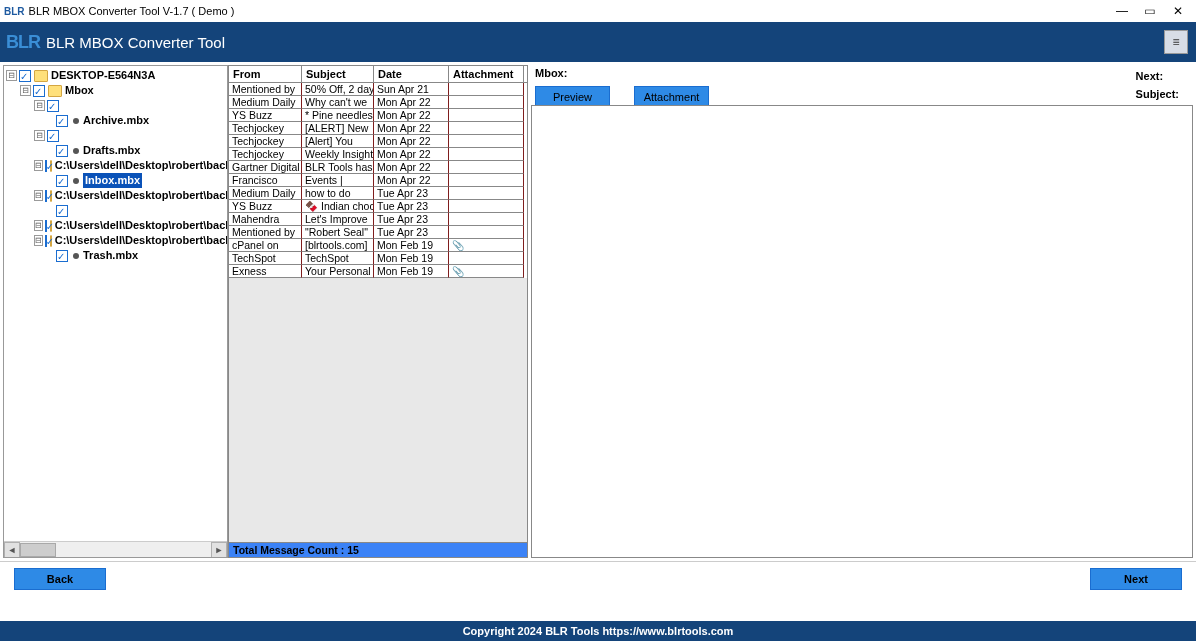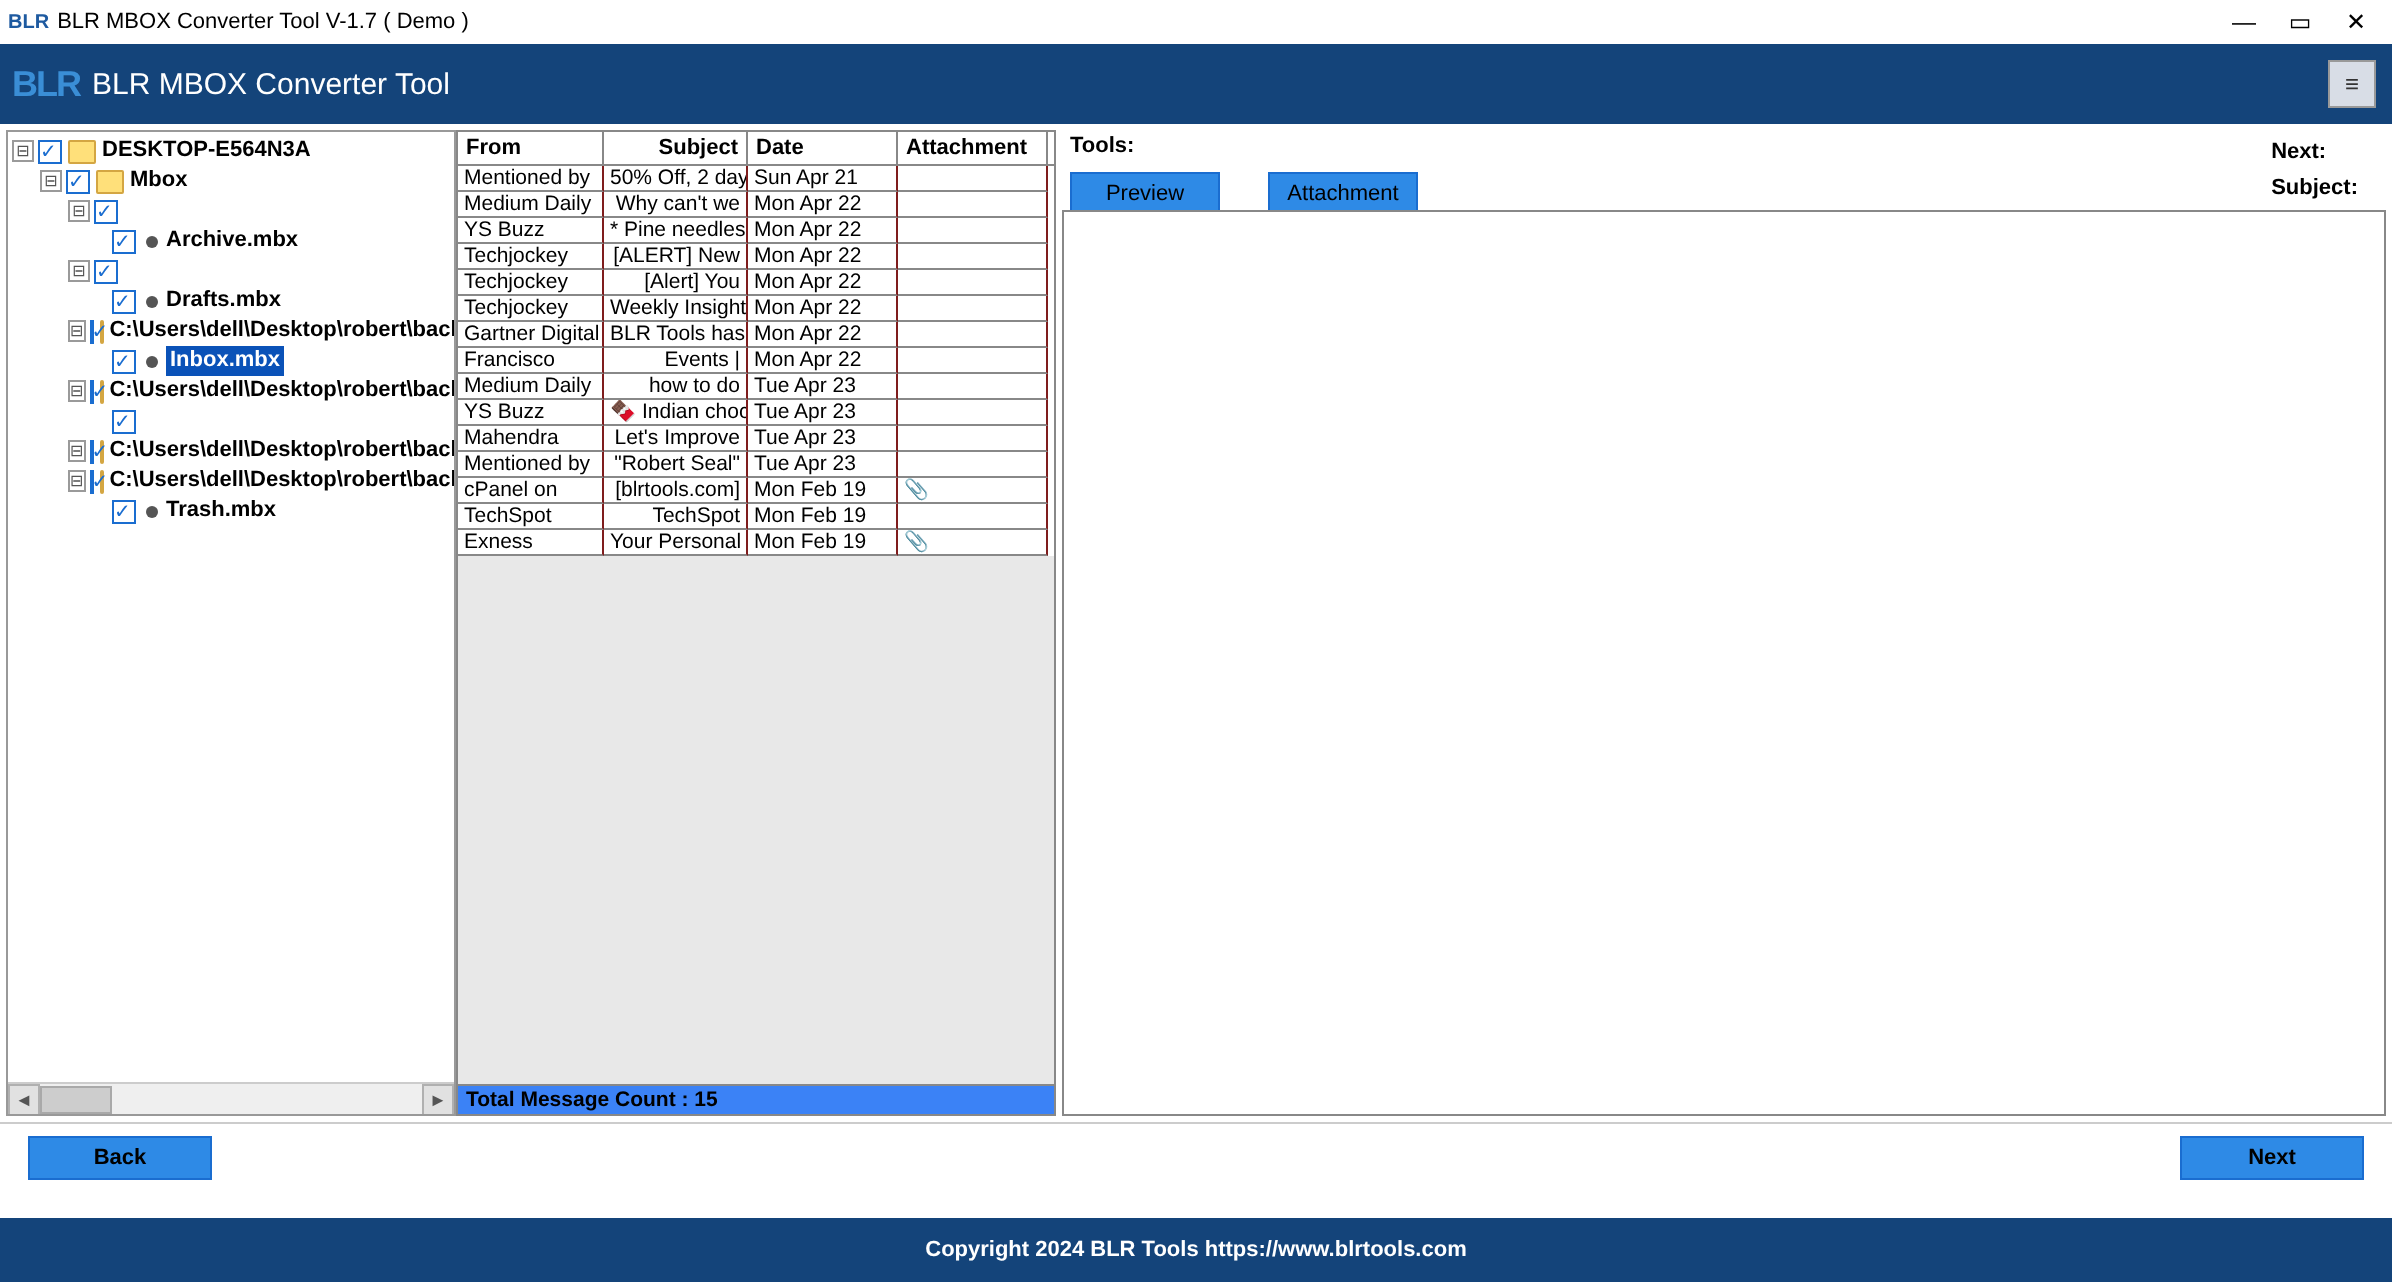--- a/index.html
+++ b/index.html
@@ -35,21 +35,21 @@
 .h-scroll .track { flex:1; height:16px; position:relative; }
 .h-scroll .thumb { position:absolute; left:0; width:36px; height:14px; top:1px; background:#cdcdcd; border:1px solid #a9a9a9; cursor:pointer; }
 
 .mid-pane { display:flex; flex-direction:column; width:300px; margin:3px 0 3px 0; }
 .grid { flex:1; border:1px solid #888; background:#e8e8e8; overflow:hidden; }
 .grid-head { display:flex; background:#fff; border-bottom:1px solid #888; }
 .grid-head .gh { border-right:1px solid #888; padding:2px 4px; font-weight:bold; font-size:11px; }
 .grid-body .gr { display:flex; background:#fff; }
 .grid-body .gc { border-right:1px solid #7f1d1d; border-bottom:1px solid #888; padding:0 3px; font-size:10.5px; overflow:hidden; white-space:nowrap; height:13px; line-height:13px; }
 .gc-from { width:73px; }
-.gc-subj { width:72px;text-align:right; }
+.gc-subj { width:72px; }
 .gc-date { width:75px; }
 .gc-att { width:75px; }
 .gh.gc-from{width:73px;} .gh.gc-subj{width:72px;} .gh.gc-date{width:75px;} .gh.gc-att{width:75px;}
 .att-ico { color:#d8a640; font-size:10px; }
 
 .count-tree-wrap { display:flex; }
 .count-row { border:1px solid #888; border-top:0; padding:1px 4px; font-size:10.5px; font-weight:bold; background:#3b82f6; flex:1; }
 
 .right-pane { flex:1; margin:3px 3px 3px 3px; display:flex; flex-direction:column; }
 .right-top { height:40px; display:flex; padding:2px 4px; gap:10px; }
@@ -57,21 +57,21 @@
 .rt-btns { display:flex; gap:24px; margin-top:4px; }
 .rt-btn { width:75px; height:22px; background:#2e8ae6; color:#000; font-size:11px; border:1px solid #1a6dd0; text-align:center; line-height:20px; cursor:pointer; }
 .rt-right { display:flex; flex-direction:column; justify-content:space-around; margin-left:auto; margin-right:10px; }
 .rt-lbl { font-size:11px; font-weight:bold; }
 .right-body { flex:1; border:1px solid #888; background:#fff; }
 
 .footer-btns { height:34px; display:flex; align-items:center; padding:0 14px; }
 .fbtn { width:92px; height:22px; background:#2e8ae6; color:#000; font-size:11px; font-weight:bold; border:1px solid #1a6dd0; text-align:center; line-height:20px; cursor:pointer; }
 .fbtn.next { margin-left:auto; }
 
-.copyright { position:absolute; bottom:0; left:0; right:0; height:32px; background:#14447a; color:#fff; font-size:11px; font-weight:bold; display:flex; align-items:center; justify-content:center; }
+.copyright { position:absolute; bottom:0; left:0; right:0; height:20px; background:#14447a; color:#fff; font-size:11px; font-weight:bold; display:flex; align-items:center; justify-content:center; }
 </style>
 </head>
 <body>
 
 <div class="titlebar">
   <span class="logo-small">BLR</span>
   <span class="title">BLR MBOX Converter Tool V-1.7 ( Demo )</span>
   <div class="winbtn">—</div>
   <div class="winbtn">▭</div>
   <div class="winbtn">✕</div>
@@ -275,21 +275,21 @@
         </div>
     </div>
     <div class="count-tree-wrap">
       <div class="count-row">Total Message Count : 15</div>
     </div>
   </div>
 
   <div class="right-pane">
     <div class="right-top">
       <div class="rt-left">
-        <span class="rt-lbl">Tools:</span>
+        <span class="rt-lbl">Mbox:</span>
         <div class="rt-btns">
           <div class="rt-btn">Preview</div>
           <div class="rt-btn">Attachment</div>
         </div>
       </div>
       <div class="rt-right">
         <span class="rt-lbl">Next:</span>
         <span class="rt-lbl">Subject:</span>
       </div>
     </div>

